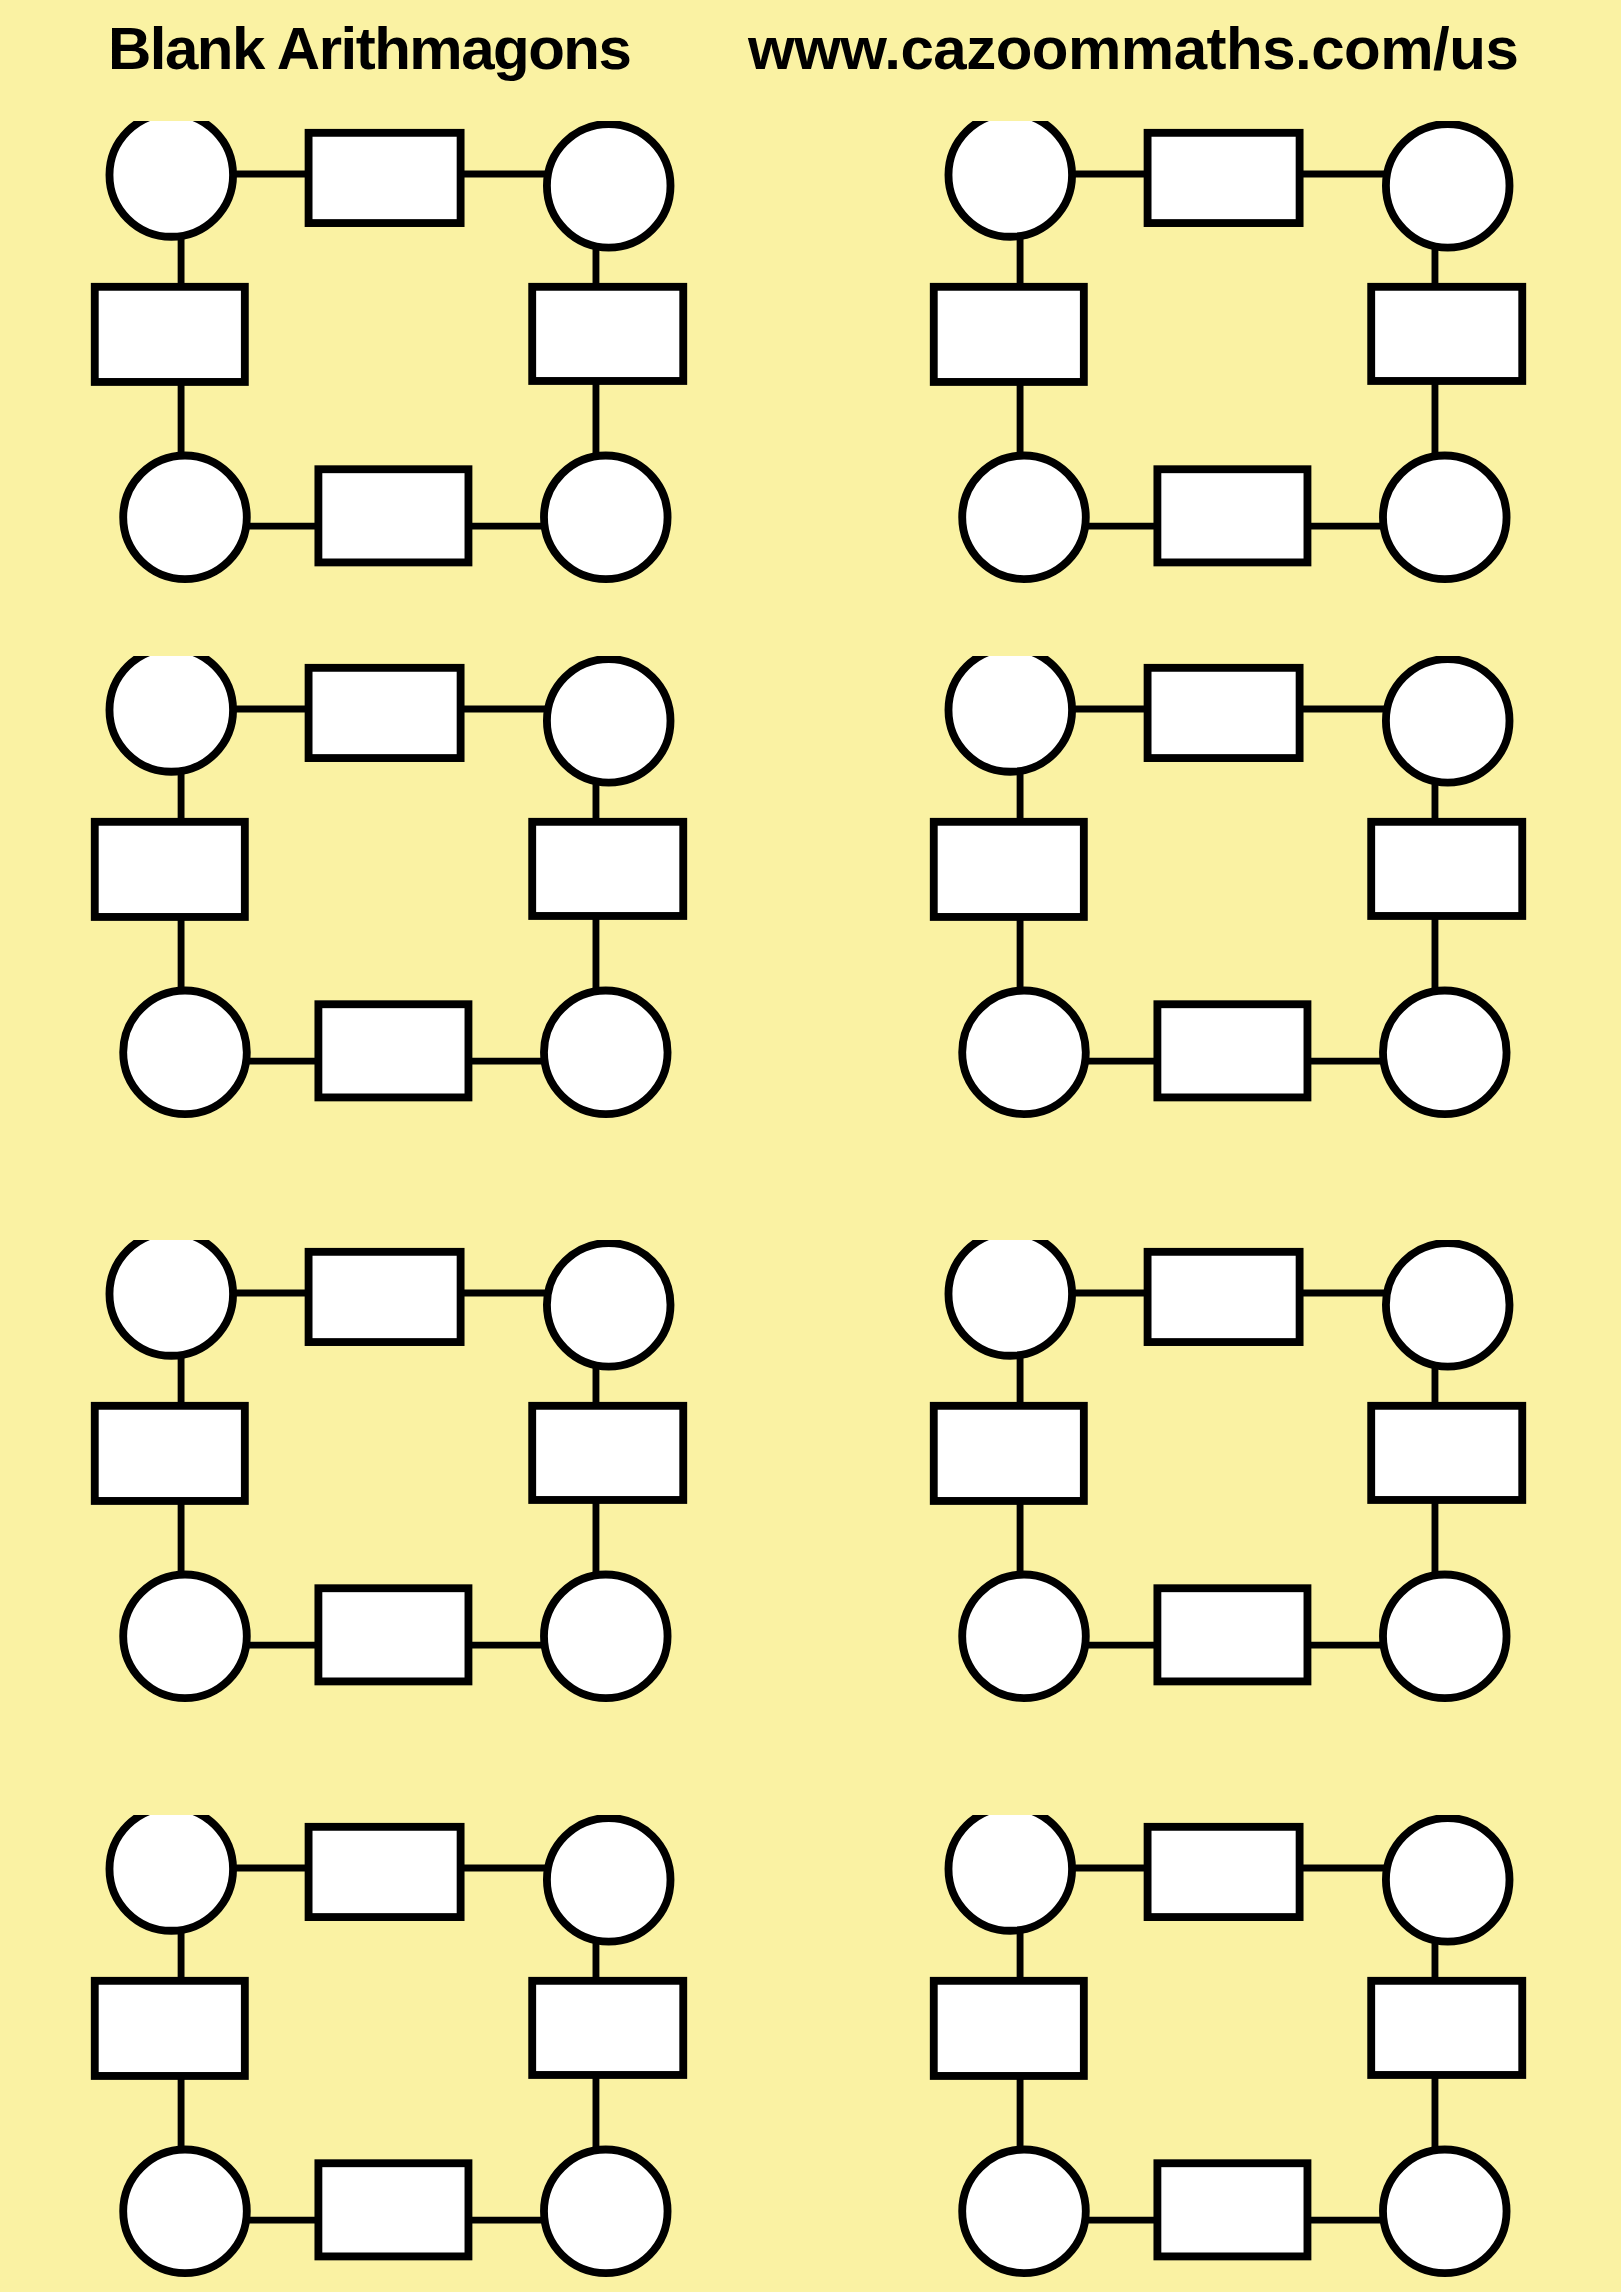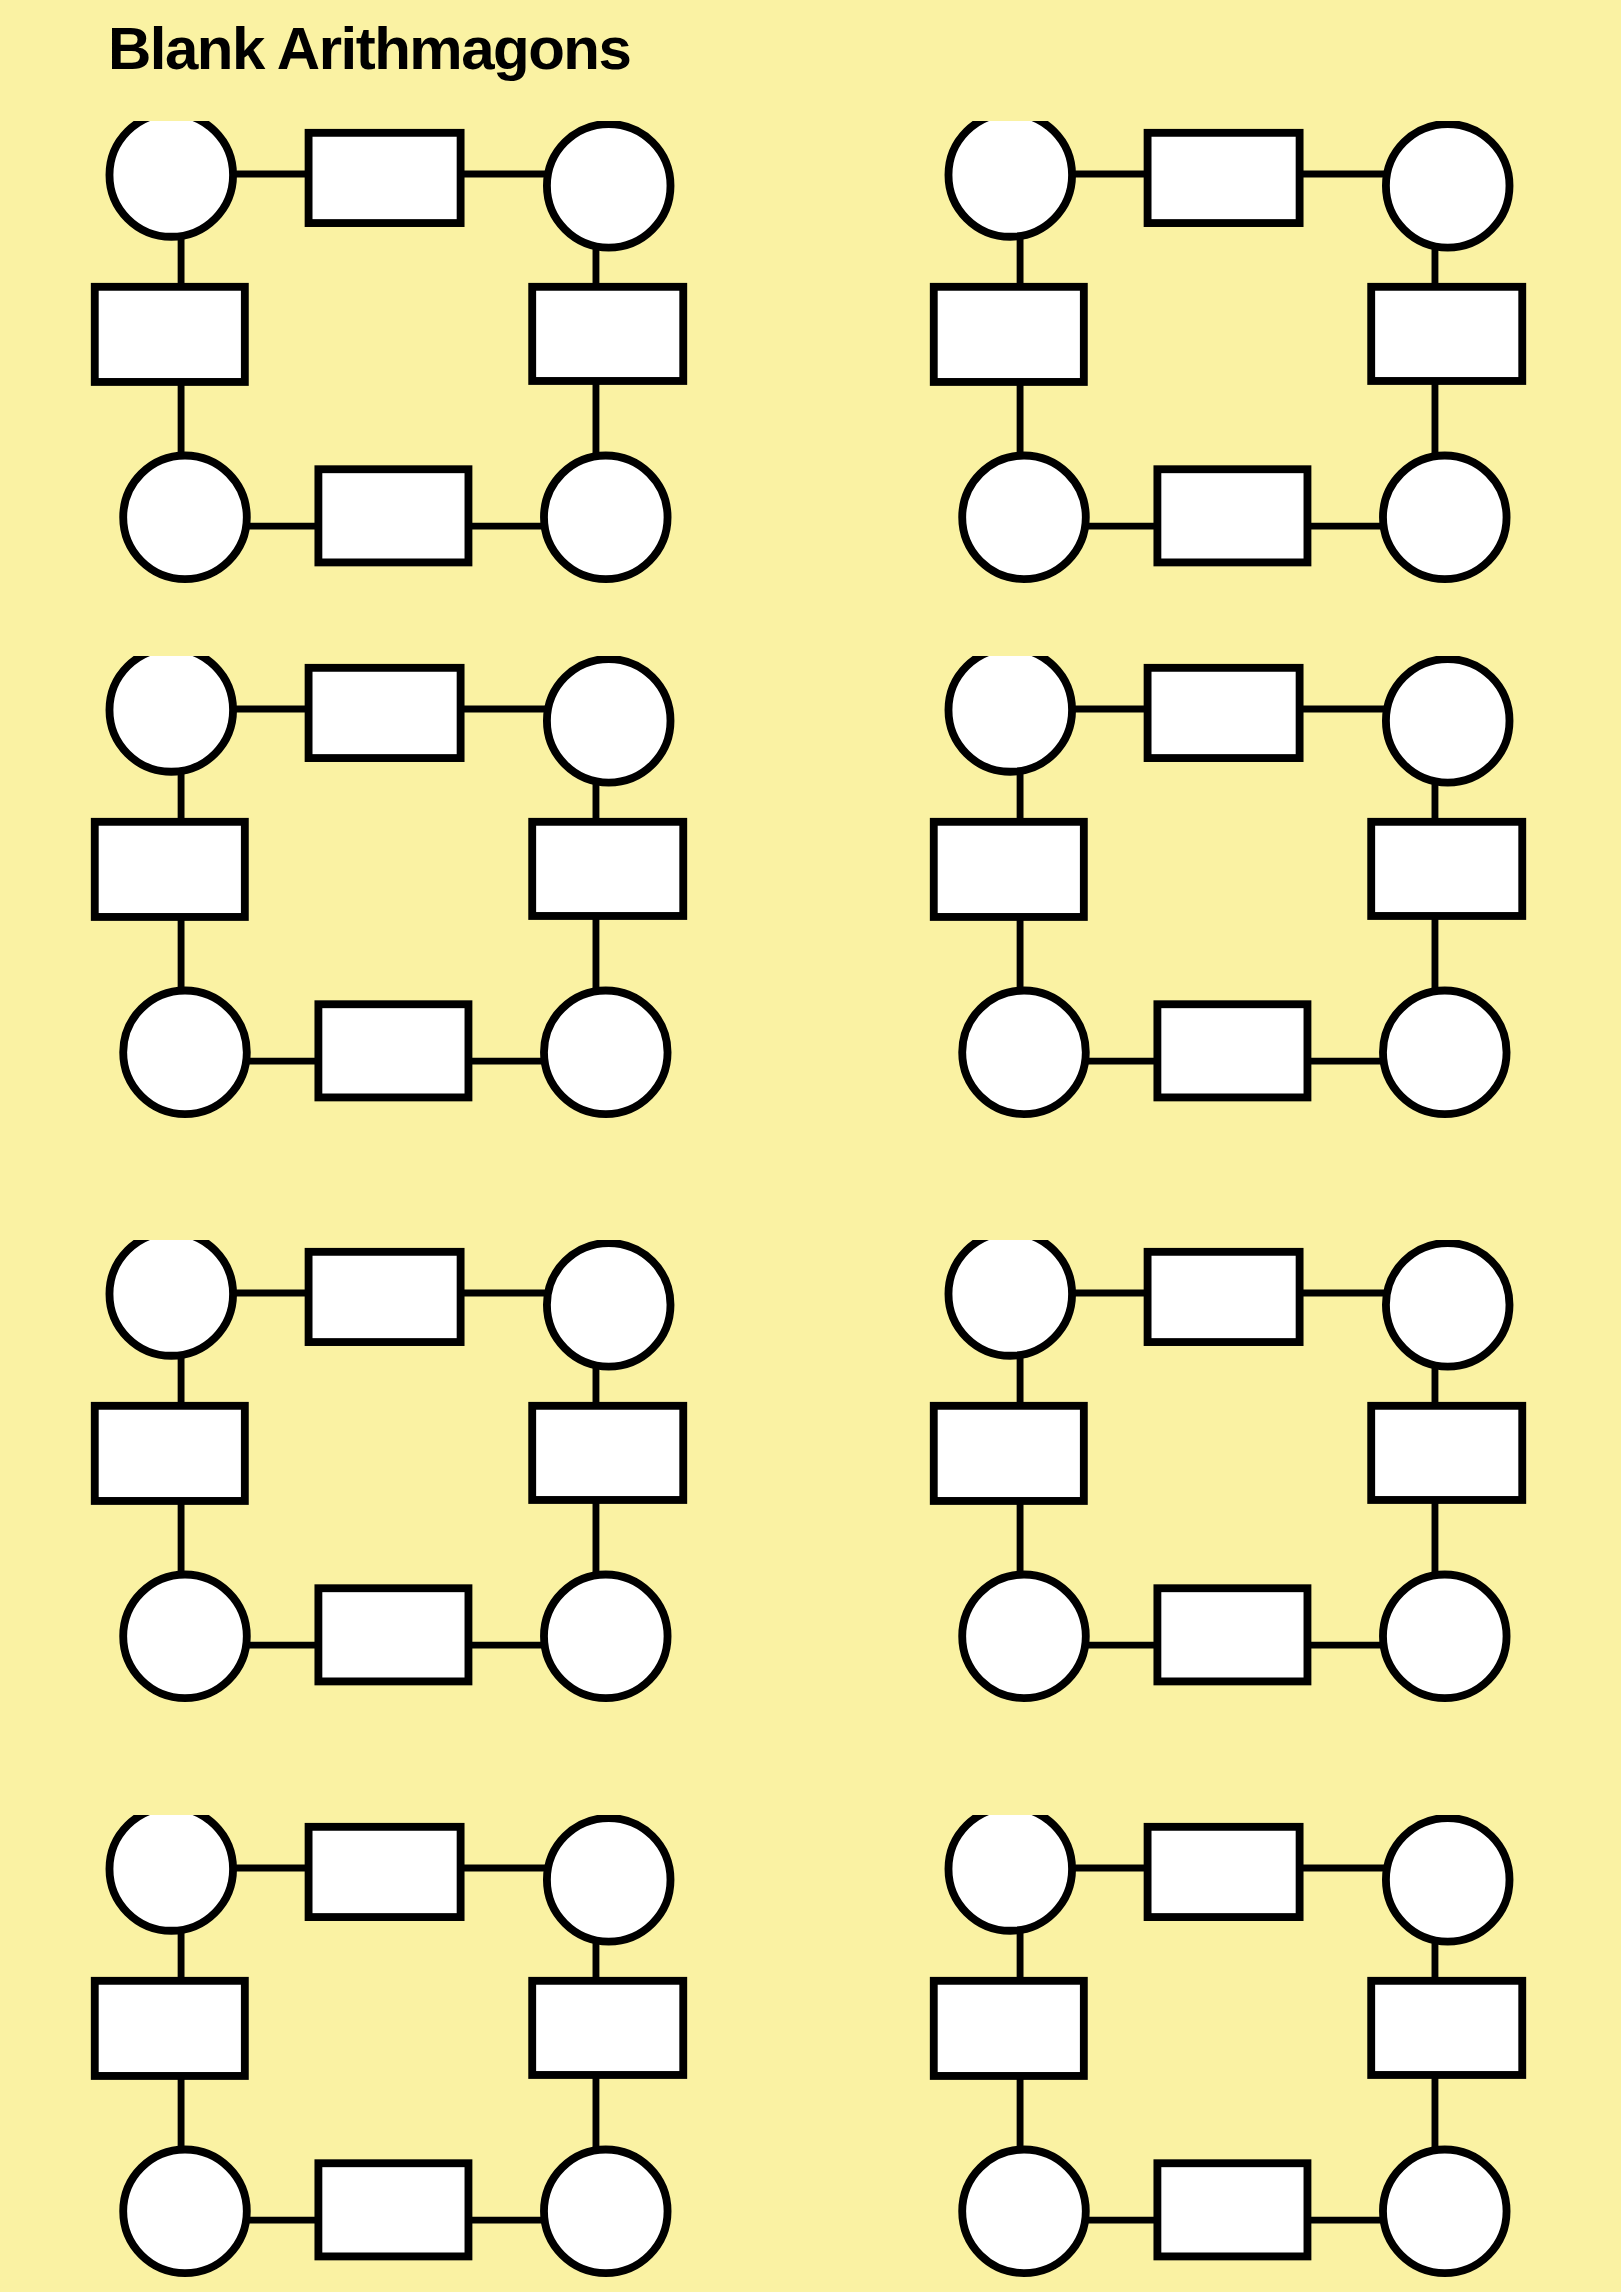--- a/index.html
+++ b/index.html
@@ -27,20 +27,21 @@
     font-family: "Liberation Sans", sans-serif;
     font-size: 36px;
     fill: #000;
   }
 </style>
 </head>
 <body>
 
 <div class="page" id="page" style="background: rgb(250, 242, 163); color: rgb(0, 0, 0);">
   <div class="hdr-text" id="page-title">Blank Arithmagons</div>
+  <div class="hdr-text" id="website-url">www.cazoommaths.com/us</div>
   <div id="grid">
       <svg class="arith" width="613" height="466" viewBox="0 0 625 475" style="left: 83px; top: 121px;">
         <line x1="148" y1="54" x2="236" y2="54" stroke="#000000" stroke-width="7"></line>
         <line x1="380" y1="54" x2="477" y2="54" stroke="#000000" stroke-width="7"></line>
         <line x1="100" y1="112" x2="100" y2="173" stroke="#000000" stroke-width="7"></line>
         <line x1="100" y1="262" x2="100" y2="345" stroke="#000000" stroke-width="7"></line>
         <line x1="523" y1="122" x2="523" y2="173" stroke="#000000" stroke-width="7"></line>
         <line x1="523" y1="261" x2="523" y2="345" stroke="#000000" stroke-width="7"></line>
         <line x1="162" y1="413" x2="244" y2="413" stroke="#000000" stroke-width="7"></line>
         <line x1="389" y1="413" x2="474" y2="413" stroke="#000000" stroke-width="7"></line>

